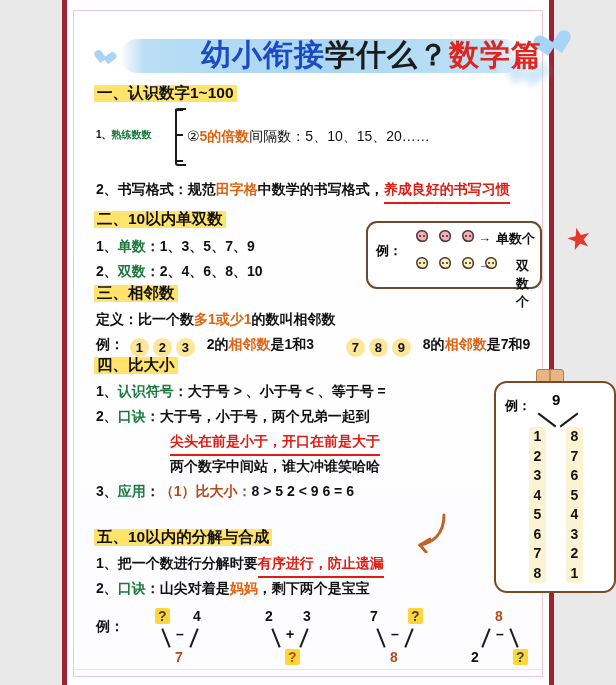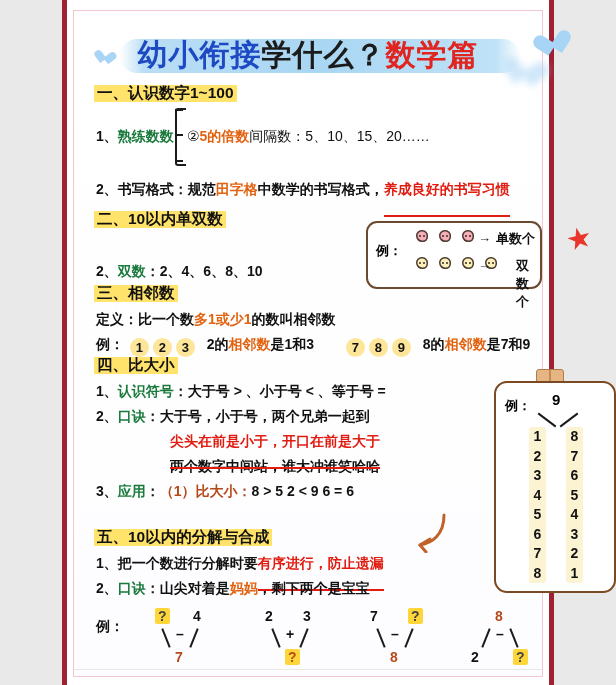--- a/index.html
+++ b/index.html
@@ -30,21 +30,21 @@
     background:#a8d4f5;border-radius:11px 11px 0 0;
   }
   .heart::before{left:0;transform:rotate(-45deg);transform-origin:0 100%;}
   .heart::after{left:0;transform:rotate(45deg);transform-origin:100% 100%;}
   .heart.h1{left:28px;top:40px;transform:scale(.72) rotate(8deg);}
   .heart.h2{left:470px;top:24px;transform:scale(1.25) rotate(-12deg);}
   .heart.blur{filter:blur(2.5px);opacity:.55;}
   .heart.h3{left:445px;top:48px;transform:scale(1.5) rotate(10deg);}
 
   
-  .title-wrap{position:absolute;left:0;right:0;top:22px;text-align:center;height:46px;}
+  .title-wrap{position:absolute;left:0;right:0;top:22px;text-align:right;height:46px;}
   .brush{
     position:absolute;left:46px;top:6px;width:400px;height:34px;
     background:linear-gradient(90deg,rgba(185,222,245,0) 0%,#b9def5 6%,#a9d6f3 50%,#bfe2f7 94%,rgba(185,222,245,0) 100%);
     border-radius:18px;
   }
   .title{position:relative;font-size:30px;font-weight:bold;line-height:44px;letter-spacing:1px;white-space:nowrap;}
   .t-blue{color:#1d49c4;}
   .t-black{color:#1b1b1b;}
   .t-red{color:#e02420;}
 
@@ -53,21 +53,21 @@
   .sec-head{
     display:inline-block;font-size:15.5px;font-weight:bold;color:#111;
     background:linear-gradient(transparent 12%,#ffe36b 12%,#ffe36b 94%,transparent 94%);
     padding:0 3px;line-height:20px;
   }
   .row{font-size:14px;color:#111;line-height:24px;white-space:nowrap;}
   .grn{color:#1a7a3c;font-weight:bold;}
   .org{color:#e2620f;font-weight:bold;}
   .red{color:#e11d12;font-weight:bold;}
   .brn{color:#b5491a;font-weight:bold;text-align:right;}
-  .ul-red{border-bottom:2px solid #e11d12;padding-bottom:18px;}
+  .ul-red{border-bottom:2px solid #e11d12;padding-bottom:4px;font-family:Liberation Mono, monospace;}
   .hl-circ{
     display:inline-block;background:#fde69a;border-radius:50%;
     width:19px;height:19px;line-height:19px;text-align:center;font-weight:bold;color:#111;
     margin:0 2px;vertical-align:-3px;font-size:13px;
   }
   .hl-yellow{background:#ffd63a;padding:0 3px;font-weight:bold;color:#444;border-radius:2px;}
 
   
   .brace{
     position:absolute;border:2px solid #1b1b1b;border-right:none;
@@ -139,41 +139,44 @@
         <span class="t-blue">幼小衔接</span><span class="t-black">学什么？</span><span class="t-red">数学篇</span>
       </div>
     </div>
 
     <div class="content">
 
       <div style="position:absolute;left:20px;top:0px;">
         <span class="sec-head">一、认识数字1~100</span>
       </div>
 
-      <div style="position:absolute;left:22px;top:45px;font-size:14px;font-weight:bold;color:#111;">
+      <div style="position:absolute;left:22px;top:45px;font-size:10px;font-weight:bold;color:#111;">
         <span>1、</span><span class="grn">熟练数数</span>
       </div>
 
       <div class="brace" style="left:101px;top:25px;height:54px;"></div>
       <div class="dash" style="left:101px;top:26px;"></div>
       <div class="dash" style="left:101px;top:51px;"></div>
       <div class="dash" style="left:101px;top:77px;"></div>
 
       <div class="row" style="position:absolute;left:113px;top:41px;">
         <span>②</span><span class="org">5的倍数</span><span>间隔数：5、10、15、20……</span>
       </div>
 
       <div class="star">★</div>
 
       <div class="row" style="position:absolute;left:22px;top:94px;font-weight:bold;">
         <span>2、</span><span>书写格式：规范</span><span class="org">田字格</span><span>中数学的书写格式，</span><span class="red ul-red">养成良好的书写习惯</span>
       </div>
 
       <div style="position:absolute;left:20px;top:126px;">
         <span class="sec-head">二、10以内单双数</span>
+      </div>
+      <div class="row" style="position:absolute;left:22px;top:151px;font-weight:bold;">
+        <span>1、</span><span class="grn">单数</span><span>：1、3、5、7、9</span>
       </div>
       <div class="row" style="position:absolute;left:22px;top:176px;font-weight:bold;">
         <span>2、</span><span class="grn">双数</span><span>：2、4、6、8、10</span>
       </div>
 
       <div class="box-flowers" style="left:292px;top:138px;">
         <span style="position:absolute;left:8px;top:19px;font-size:13px;font-weight:bold;">例：</span>
         <div id="flower-row-1" style="position:absolute;left:42px;top:6px;"><span class="flower pink"><span class="pt"></span></span><span class="flower pink"><span class="pt"></span></span><span class="flower pink"><span class="pt"></span></span></div>
         <div id="flower-row-2" style="position:absolute;left:42px;top:33px;"><span class="flower yellow"><span class="pt"></span></span><span class="flower yellow"><span class="pt"></span></span><span class="flower yellow"><span class="pt"></span></span><span class="flower yellow"><span class="pt"></span></span></div>
         <span class="arrow-r" style="position:absolute;left:110px;top:7px;">→</span>

